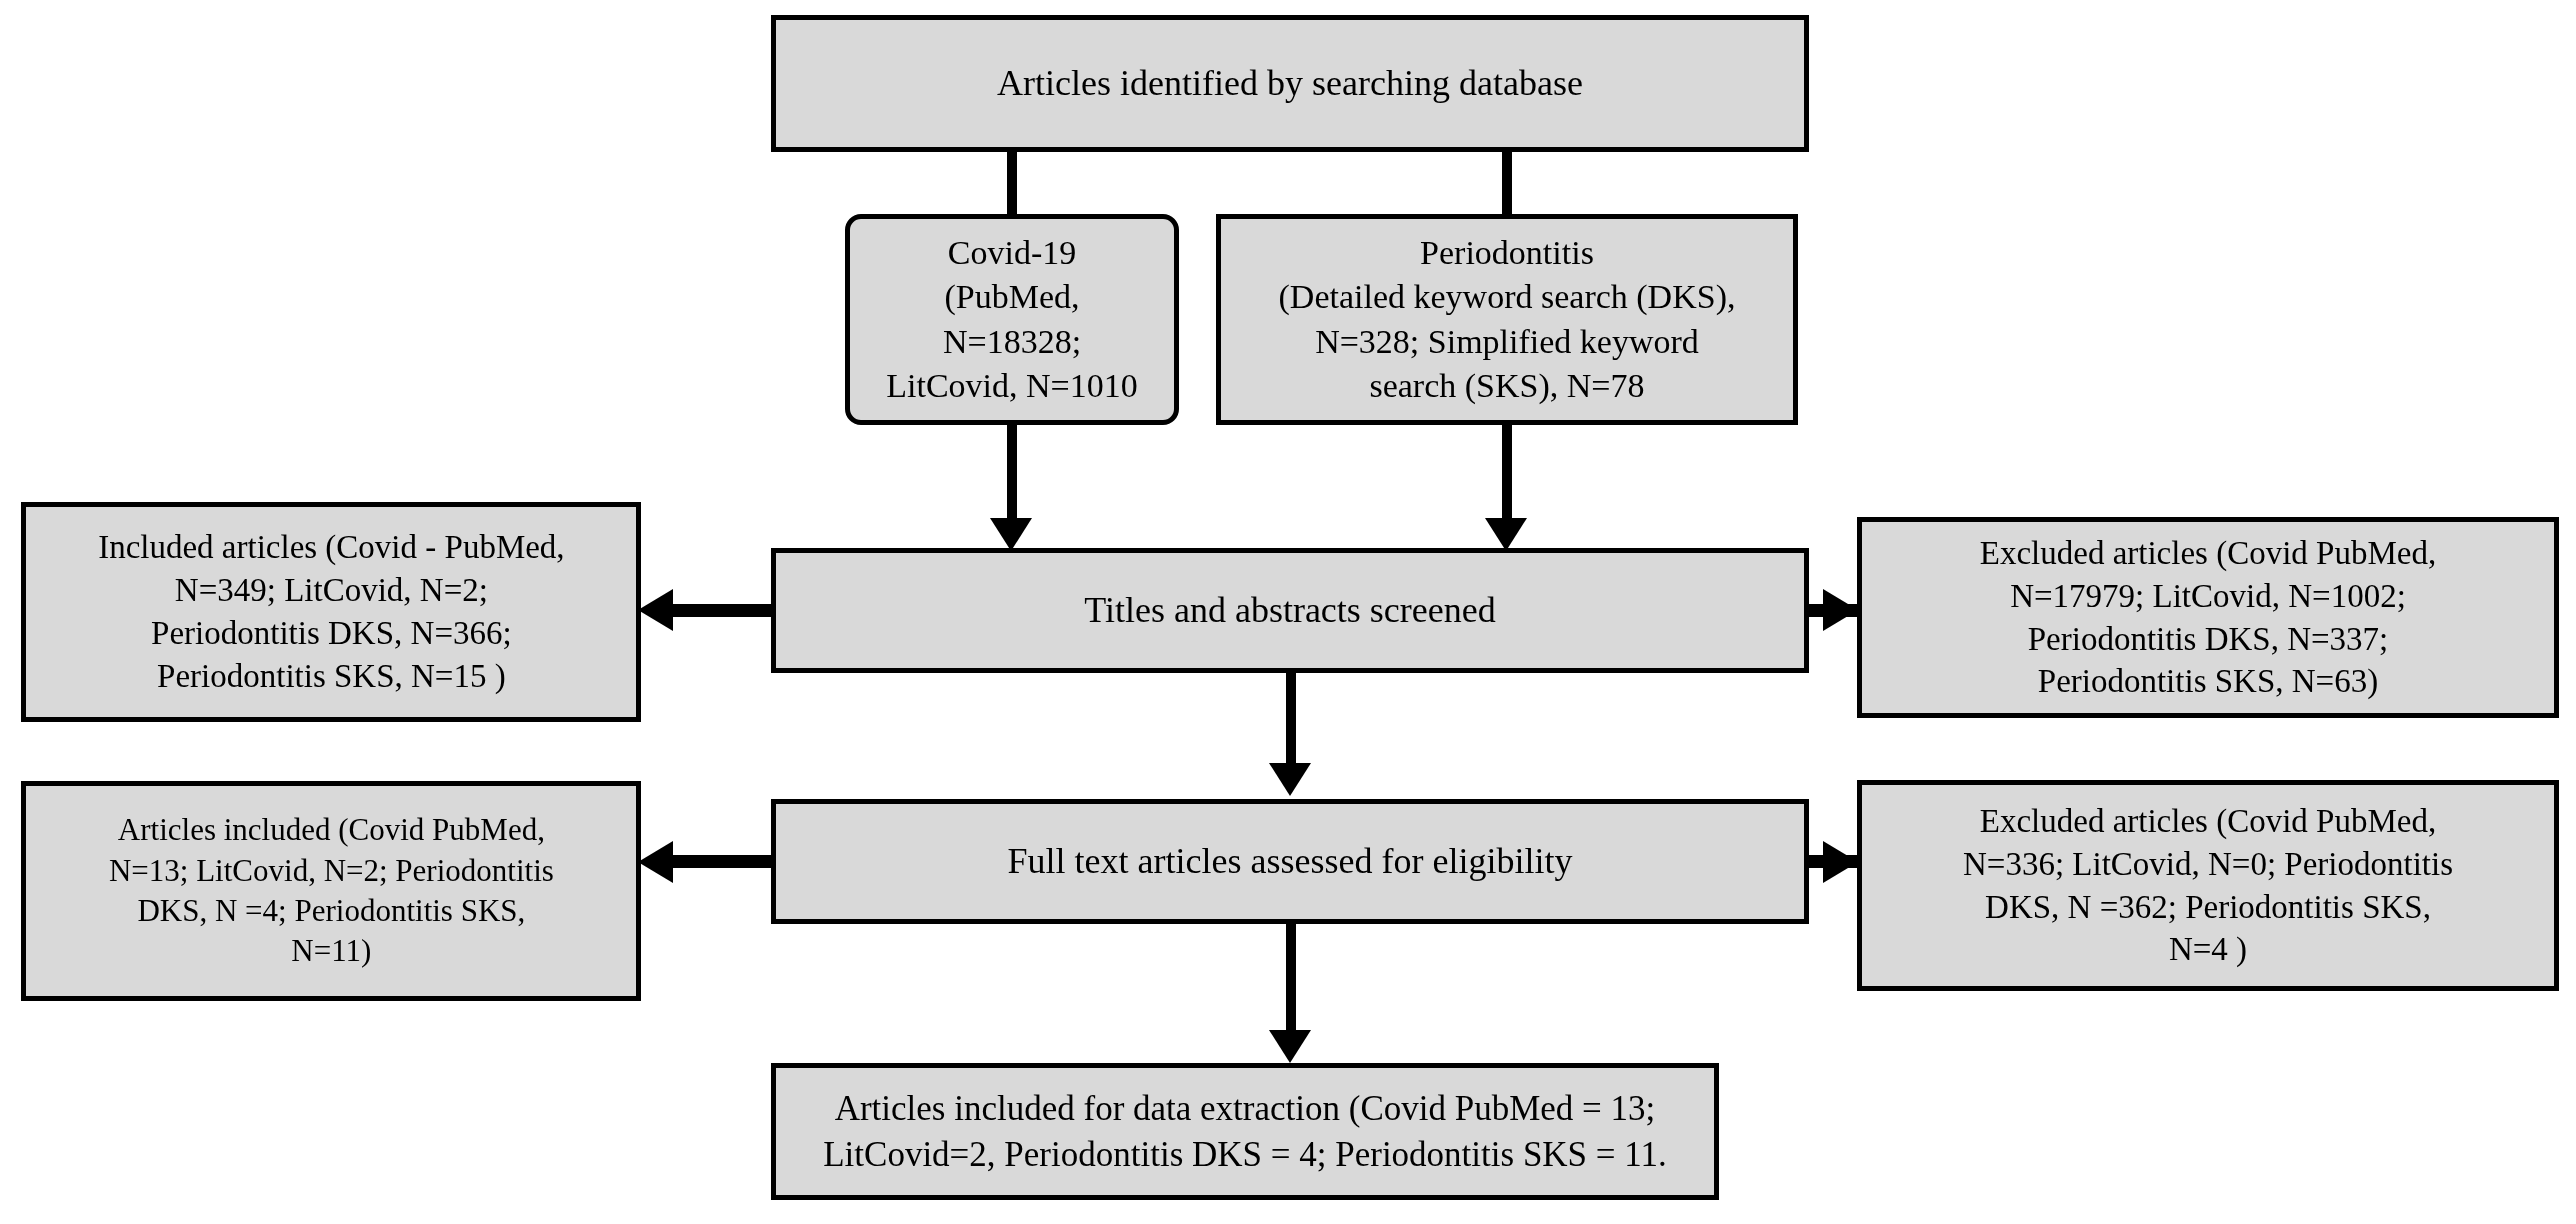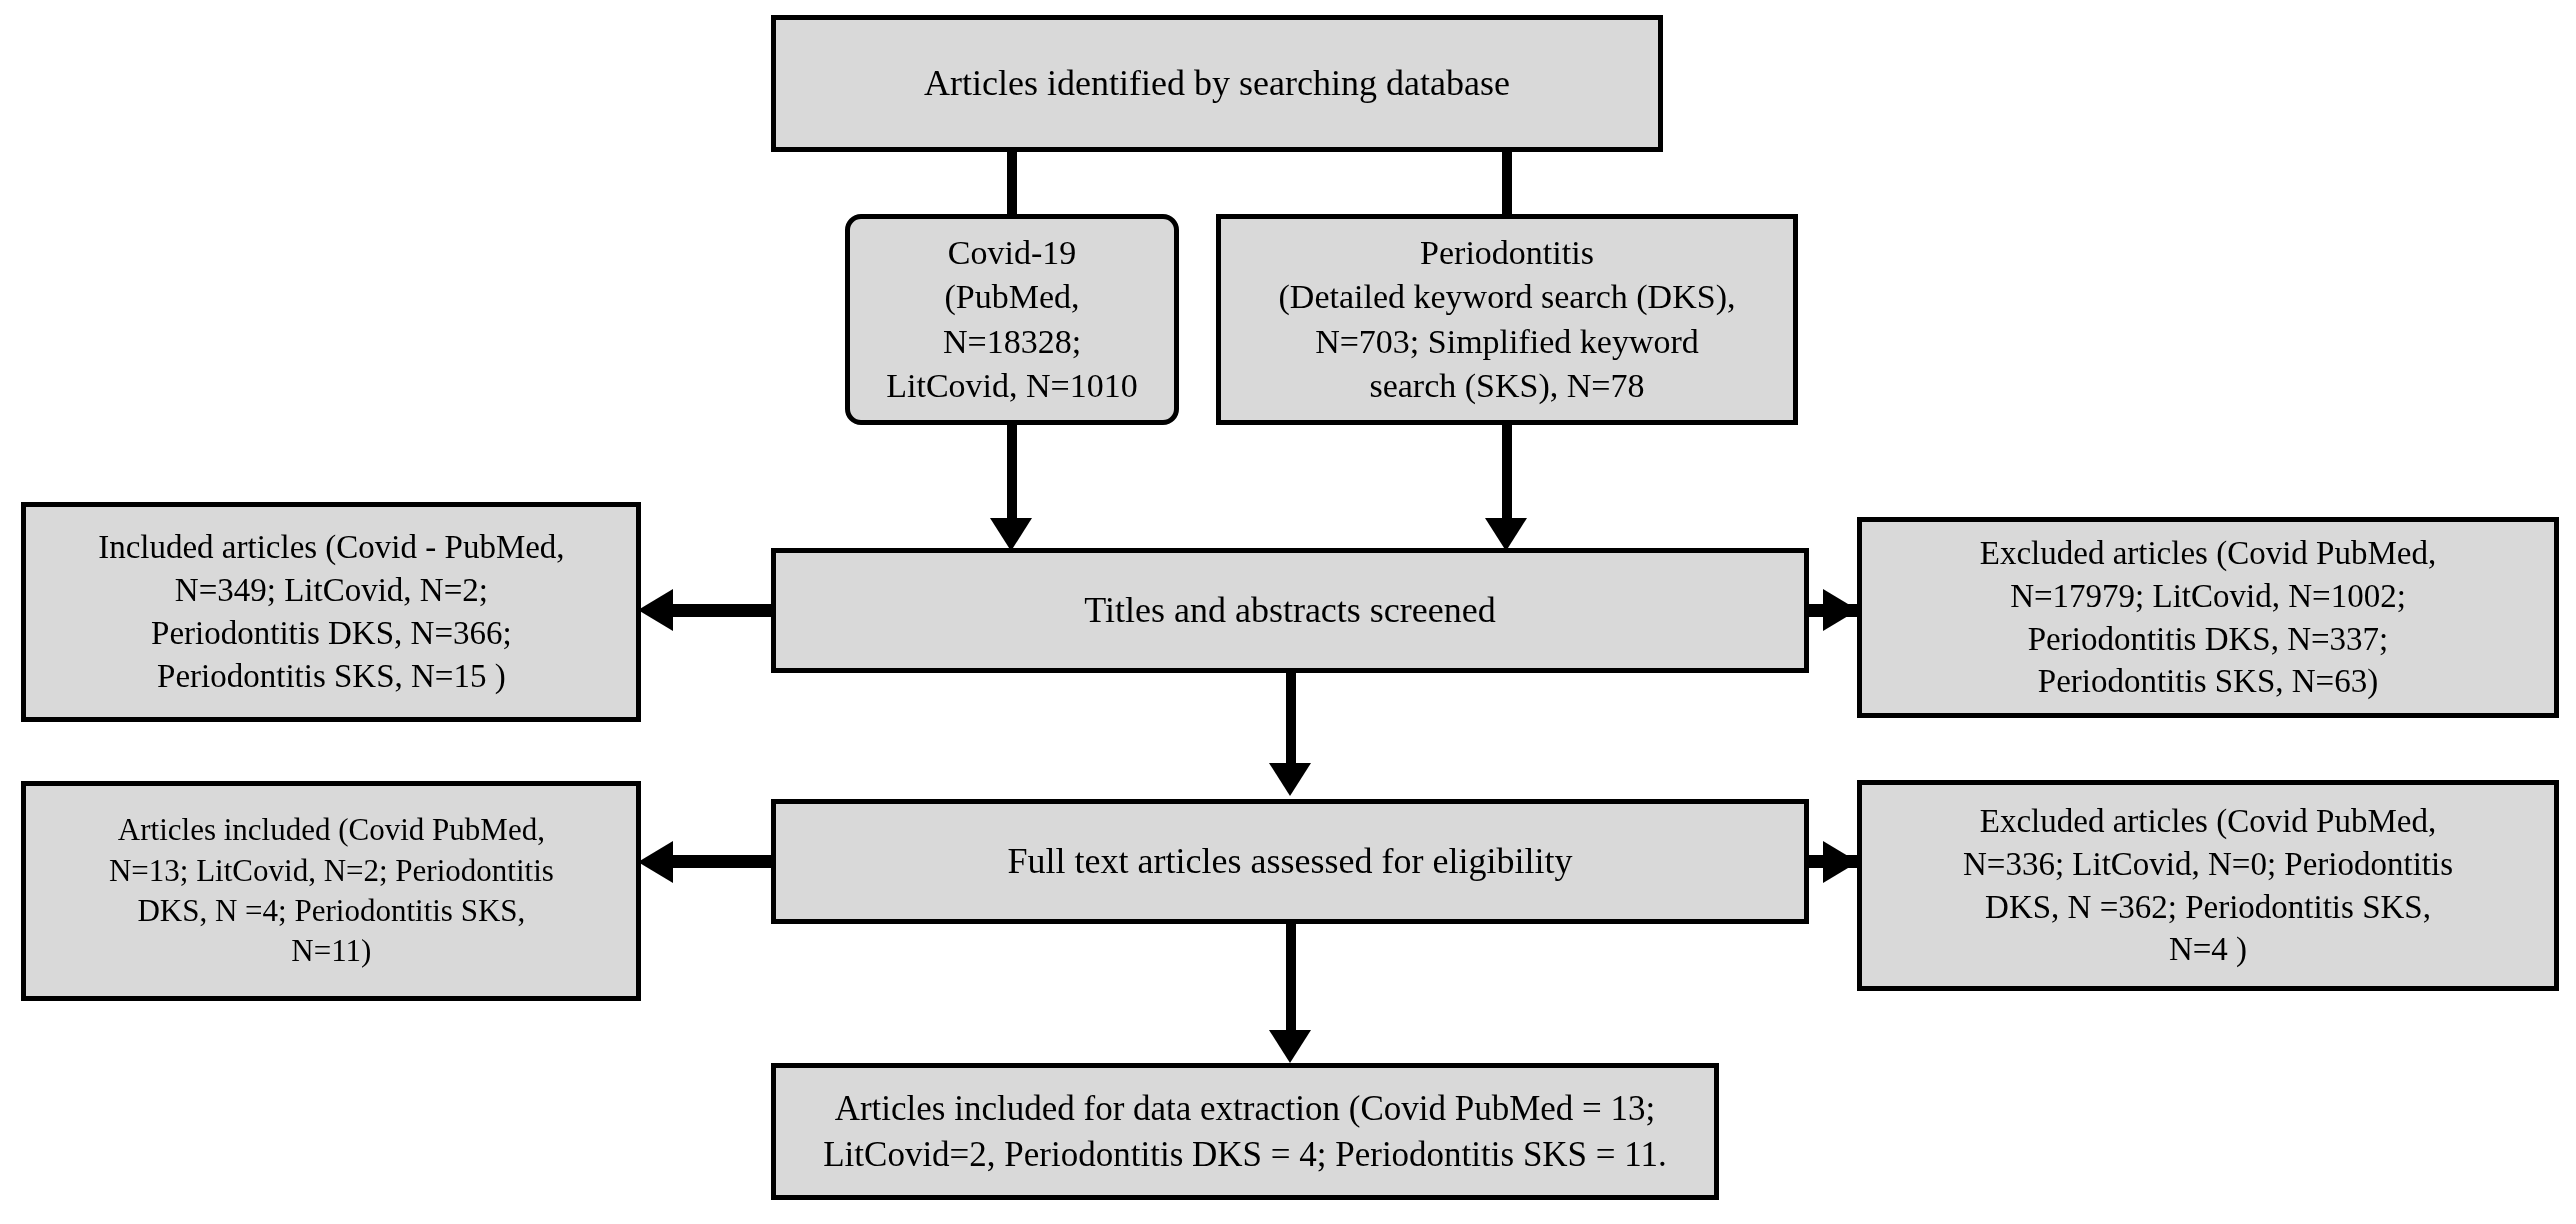--- a/index.html
+++ b/index.html
@@ -30,21 +30,21 @@
     line-height: 1.30;
     z-index: 3;
   }
   .node .txt {
     width: 100%;
     padding: 0 8.2px;
     white-space: pre-line;
   }
 
   
-  #node-identified  { left: 771px;  top: 15px;   width: 892px; height: 137px; font-size: 36px; }
+  #node-identified  { left: 771px;  top: 15px;   width: 1038px; height: 137px; font-size: 36px; }
   #node-covid       { left: 845px; top: 214px;  width: 334px;  height: 211px; font-size: 34px; border-radius: 16px; }
   #node-perio       { left: 1216px; top: 214px;  width: 582px;  height: 211px; font-size: 34px; }
   #node-screened    { left: 771px;  top: 548px;  width: 1038px; height: 125px; font-size: 36px; }
   #node-included-l  { left: 21.4px;   top: 502px;  width: 620px;  height: 220px; font-size: 33px; }
   #node-excluded-r  { left: 1857px; top: 517px;  width: 702px;  height: 201px; font-size: 33px; }
   #node-fulltext    { left: 771px;  top: 799px;  width: 1038px; height: 125px; font-size: 36px; }
   #node-included-l2 { left: 21.4px;   top: 781px;  width: 620px;  height: 220px; font-size: 31px; }
   #node-excluded-r2 { left: 1857px; top: 780px;  width: 702px;  height: 211px; font-size: 33px; }
   #node-final       { left: 771px;  top: 1063px; width: 948px; height: 137px; font-size: 35px; }
 
@@ -118,21 +118,21 @@
   <div class="node" id="node-covid">
     <span class="txt">Covid-19
 (PubMed,
 N=18328;
 LitCovid, N=1010</span>
   </div>
 
   <div class="node" id="node-perio">
     <span class="txt">Periodontitis
 (Detailed keyword search (DKS),
-N=703; Simplified keyword
+N=328; Simplified keyword
 search (SKS), N=78</span>
   </div>
 
   <div class="node" id="node-included-l">
     <span class="txt">Included articles (Covid - PubMed,
 N=349;  LitCovid, N=2;
 Periodontitis DKS, N=366;
 Periodontitis SKS, N=15 )</span>
   </div>
 

